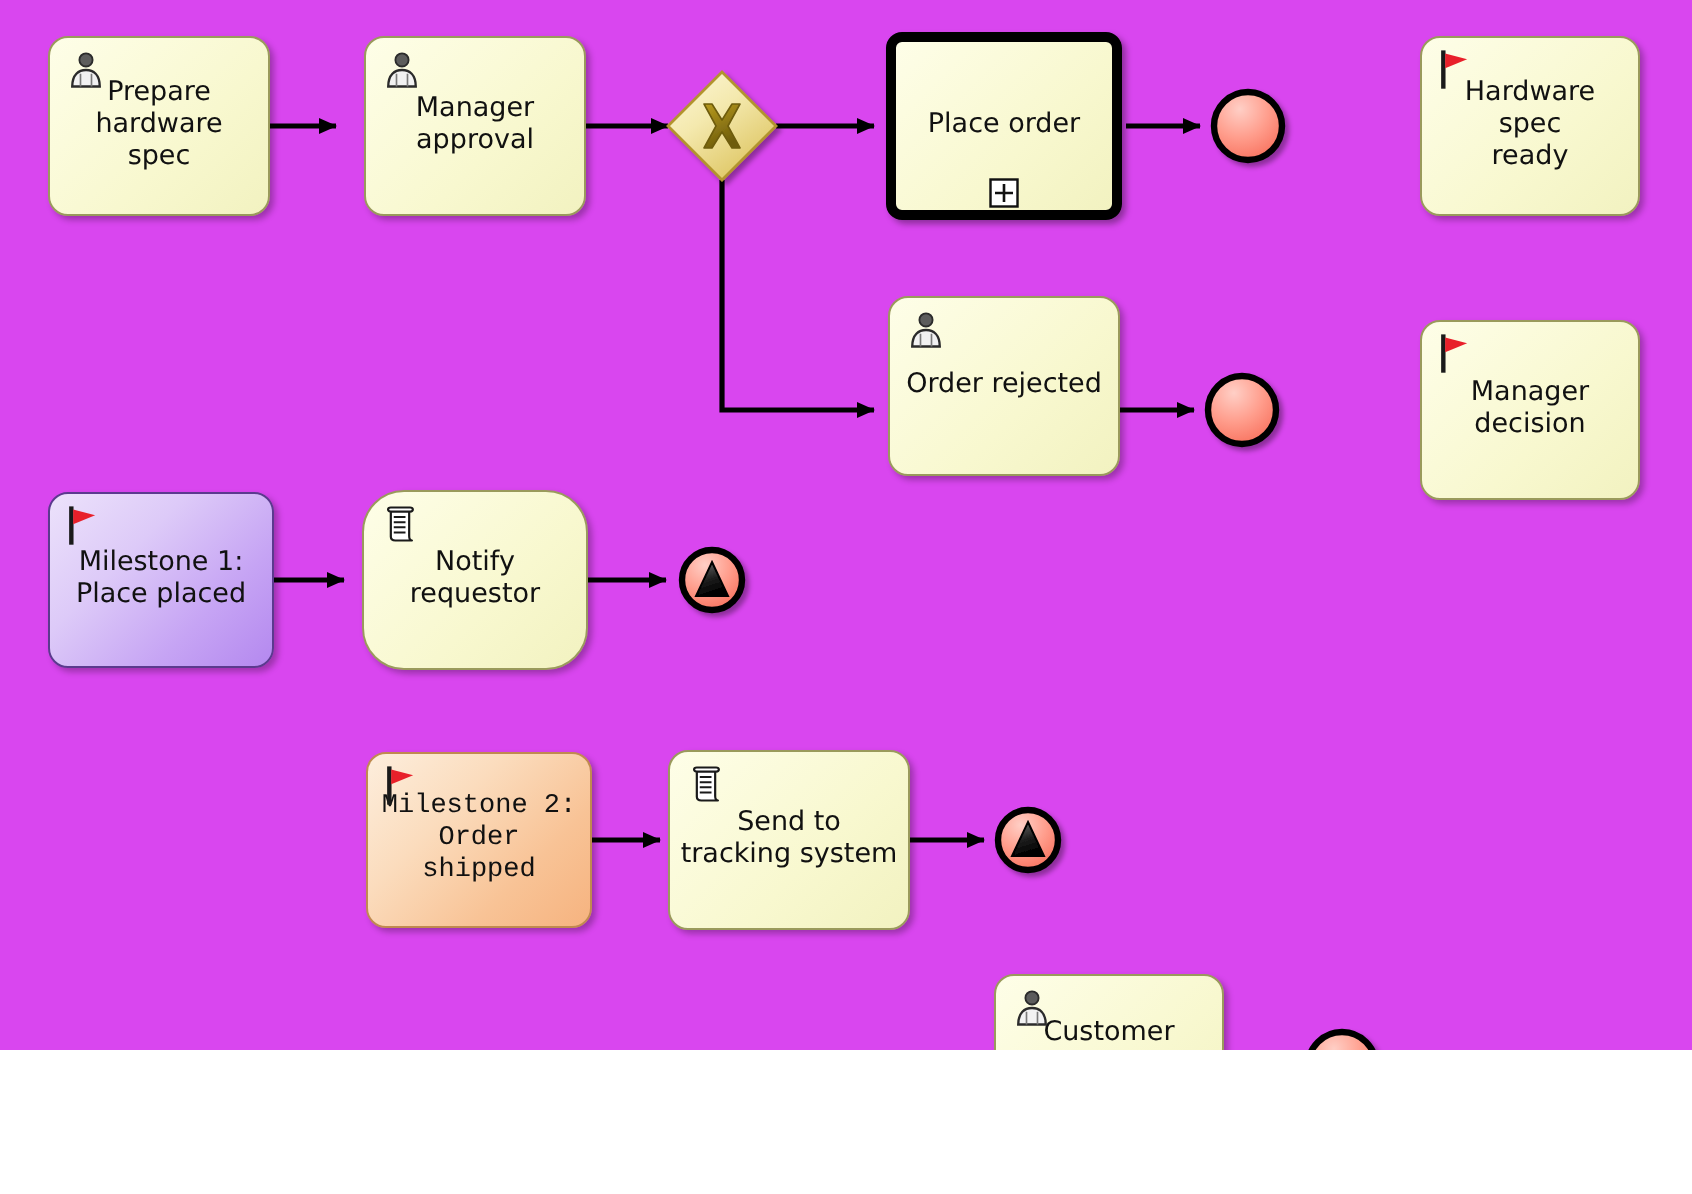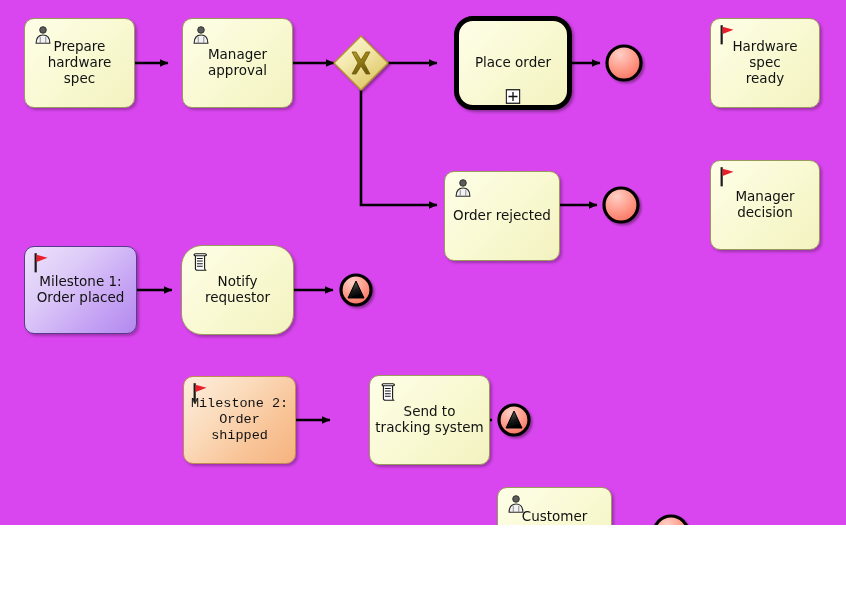--- a/index.html
+++ b/index.html
@@ -43,23 +43,22 @@
     text-align: center;
     font-size: 13.5px;
     color: #111111;
     line-height: 1.18;
     padding: 0 5px;
     white-space: pre-line;
   }
   
   .task.callactivity {
     border: 5px solid #000000;
-    border-radius: 19px;
+    border-radius: 8px;
     box-shadow: 2px 2px 3px rgba(0,0,0,0.35);
-    margin-left: 11px;
   }
   
   .task.milestone-purple {
     border: 1px solid #5b3a8e;
     background: linear-gradient(135deg, #ece2fb 0%, #ddcaf8 35%, #c6a4f4 70%, #b488ef 100%);
   }
   .task.milestone-orange {
     border: 1px solid #c08a50;
     background: linear-gradient(135deg, #fdeedd 0%, #fbdcbd 35%, #f8c396 70%, #f6b37f 100%);
     font-family: Liberation Mono, monospace;
@@ -223,21 +222,21 @@
   </div>
 
   <div class="node task callactivity" style="left:443px; top:16px; width:118px; height:94px;">
     <div class="label">Place order</div>
     <svg class="subprocess-marker" viewBox="0 0 16 16">
       <rect x="0.8" y="0.8" width="14.4" height="14.4" fill="#ffffff" stroke="#111111" stroke-width="1.3"></rect>
       <path d="M8 3.2 L8 12.8 M3.2 8 L12.8 8" stroke="#111111" stroke-width="1.4"></path>
     </svg>
   </div>
 
-  <div class="node task" style="left:444px; top:171px; width:116px; height:90px;">
+  <div class="node task" style="left:444px; top:148px; width:116px; height:90px;">
     <svg class="node-icon" viewBox="0 0 24 24">
       <circle cx="12" cy="6.5" r="3.6" fill="#5c5c5c" stroke="#2b2b2b" stroke-width="1"></circle>
       <path d="M4.5 21 C4.5 14.5 8 12 12 12 C16 12 19.5 14.5 19.5 21 Z" fill="#f2f2f2" stroke="#2b2b2b" stroke-width="1.3"></path>
       <path d="M9 14 L9 21 M15 14 L15 21" stroke="#7a7a7a" stroke-width="0.9"></path>
     </svg>
     <div class="label">Order rejected</div>
   </div>
 
   <div class="node task" style="left:710px; top:18px; width:110px; height:90px;">
     <svg class="node-icon" viewBox="0 0 24 24">
@@ -256,21 +255,21 @@
     <div class="label">Manager
 decision</div>
   </div>
 
   <div class="node task milestone-purple" style="left:24px; top:246px; width:113px; height:88px;">
     <svg class="node-icon" viewBox="0 0 24 24">
       <path d="M4 2.5 L4 21" stroke="#1a1a1a" stroke-width="2.4" stroke-linecap="square"></path>
       <path d="M5 3 L17 6.2 L5 11 Z" fill="#e8202a"></path>
     </svg>
     <div class="label">Milestone 1:
-Order placed</div>
+Place placed</div>
   </div>
 
   <div class="node task" style="left:181px; top:245px; width:113px; height:90px;border-radius:21px;">
     <svg class="node-icon" viewBox="0 0 24 24">
       <path d="M7 3 C5 3 5 5.2 7 5.2 L17.5 5.2 C19.5 5.2 19.5 3 17.5 3 Z
                M7 5.2 L7 19 C7 20.6 8.5 21 9.5 21 L18.5 21 C17 21 17 19.6 17 18.6 L17 5.2 Z" fill="#ffffff" stroke="#1a1a1a" stroke-width="1.2" stroke-linejoin="round"></path>
       <path d="M8.6 8.2 L15 8.2 M8.6 11 L15 11 M8.6 13.8 L15 13.8 M8.6 16.6 L15 16.6" stroke="#1a1a1a" stroke-width="1.1"></path>
     </svg>
     <div class="label">Notify
 requestor</div>
@@ -278,21 +277,21 @@
 
   <div class="node task milestone-orange" style="left:183px; top:376px; width:113px; height:88px;">
     <svg class="node-icon" viewBox="0 0 24 24">
       <path d="M4 2.5 L4 21" stroke="#1a1a1a" stroke-width="2.4" stroke-linecap="square"></path>
       <path d="M5 3 L17 6.2 L5 11 Z" fill="#e8202a"></path>
     </svg>
     <div class="label">Milestone 2:
 Order shipped</div>
   </div>
 
-  <div class="node task" style="left:334px; top:375px; width:121px; height:90px;margin-left:35px;">
+  <div class="node task" style="left:334px; top:375px; width:121px; height:90px;">
     <svg class="node-icon" viewBox="0 0 24 24">
       <path d="M7 3 C5 3 5 5.2 7 5.2 L17.5 5.2 C19.5 5.2 19.5 3 17.5 3 Z
                M7 5.2 L7 19 C7 20.6 8.5 21 9.5 21 L18.5 21 C17 21 17 19.6 17 18.6 L17 5.2 Z" fill="#ffffff" stroke="#1a1a1a" stroke-width="1.2" stroke-linejoin="round"></path>
       <path d="M8.6 8.2 L15 8.2 M8.6 11 L15 11 M8.6 13.8 L15 13.8 M8.6 16.6 L15 16.6" stroke="#1a1a1a" stroke-width="1.1"></path>
     </svg>
     <div class="label">Send to
 tracking system</div>
   </div>
 
 

